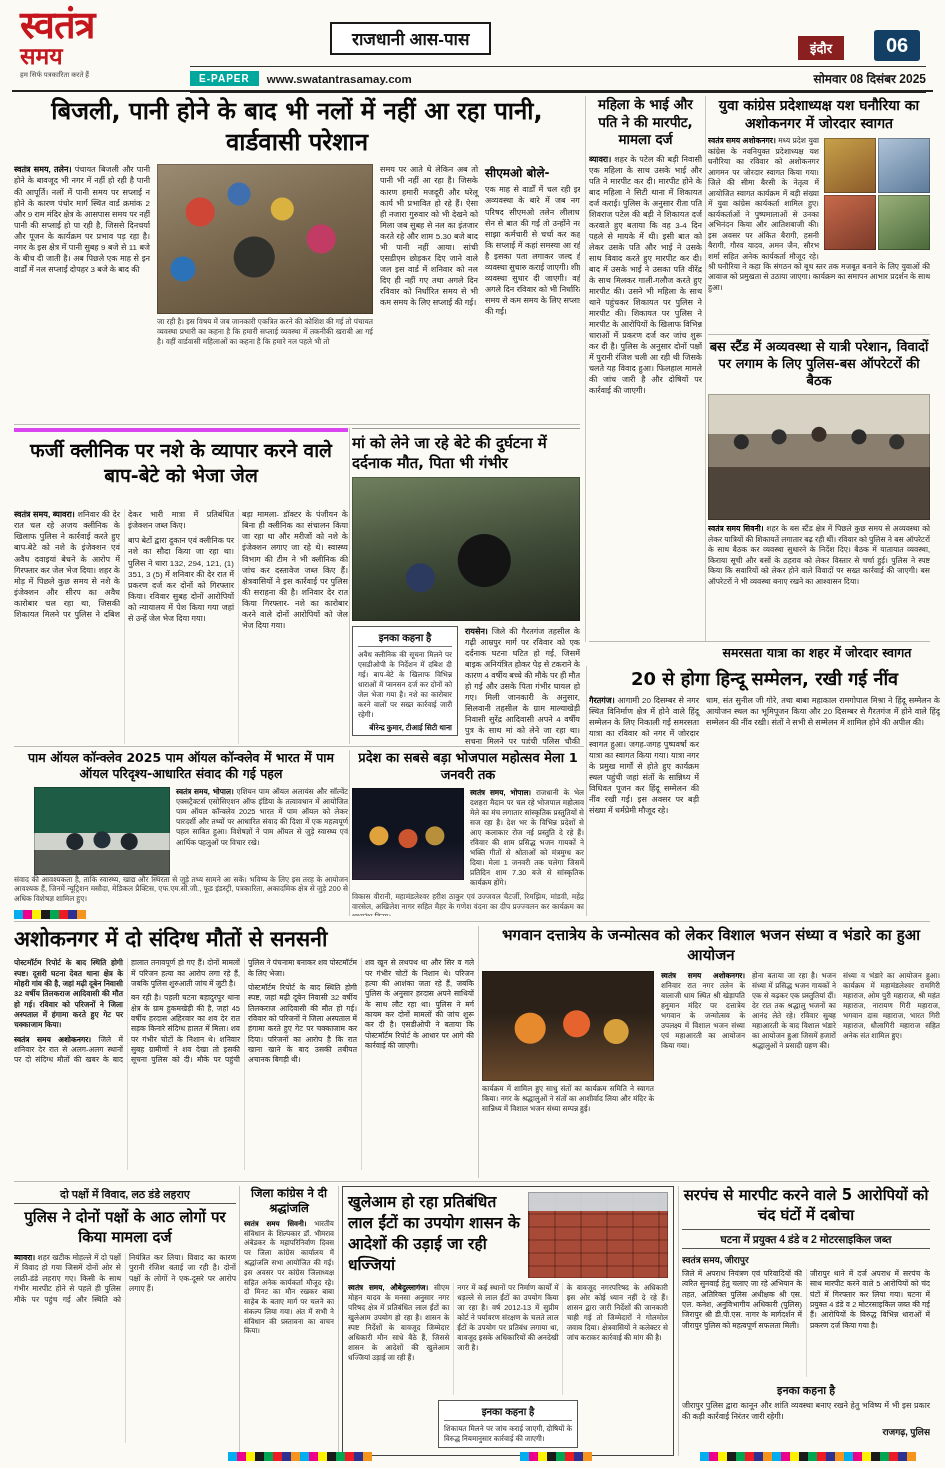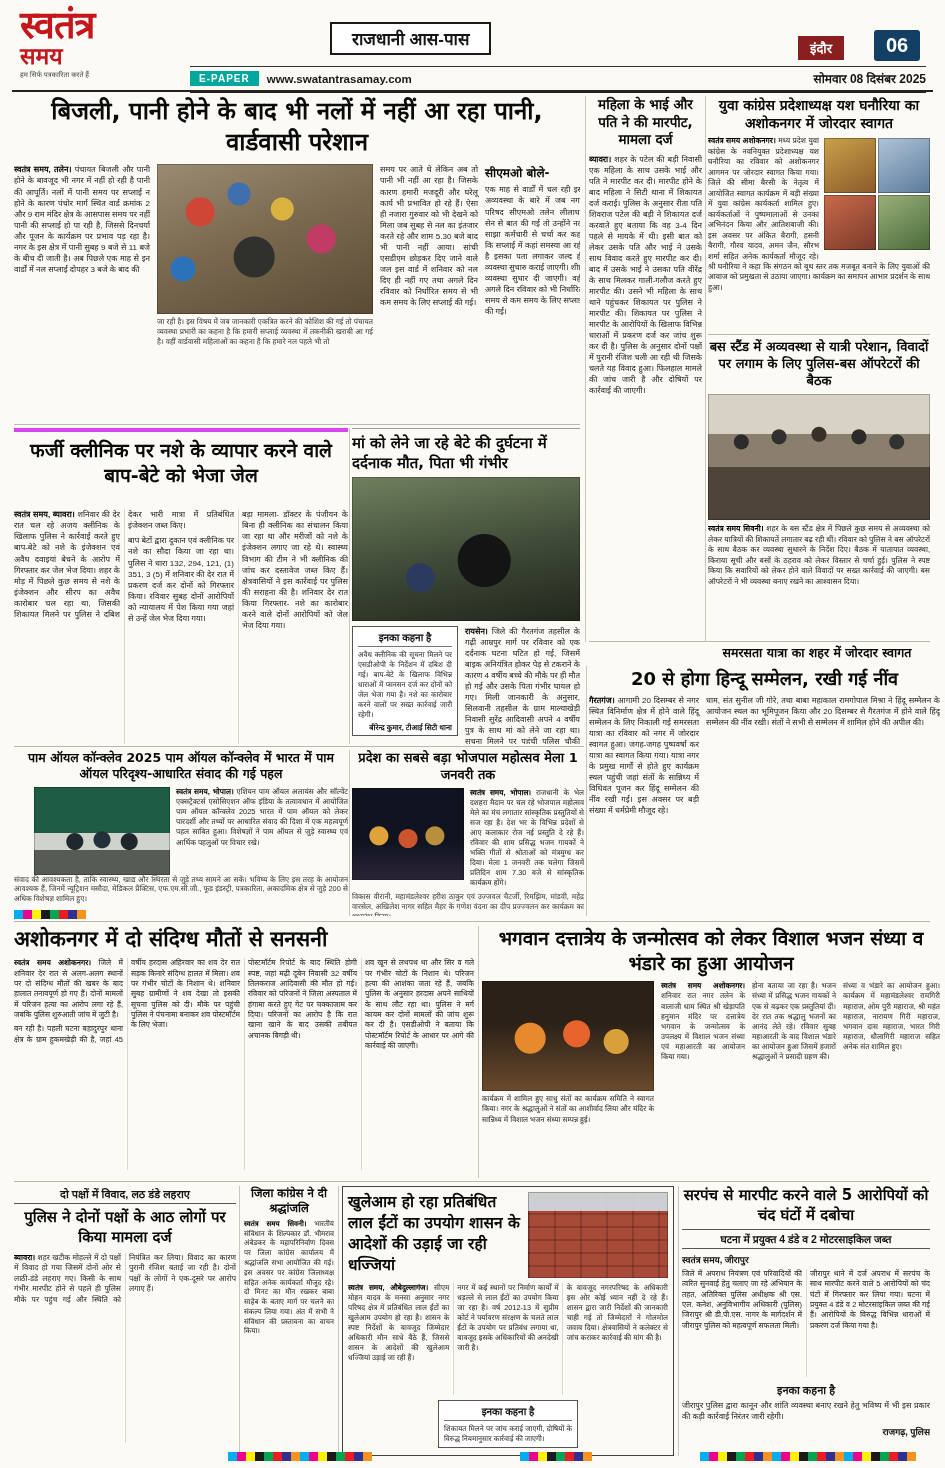--- a/index.html
+++ b/index.html
@@ -203,29 +203,30 @@
     <div style="display:flex;gap:6px;margin-top:4px;">
       <div class="photo ph-stage" style="width:112px;height:92px;flex:none;"></div>
       <p class="body-txt" style="flex:1;font-size:7.3px;"><b class="byline">स्वतंत्र समय, भोपाल।</b> <span>राजधानी के भेल दशहरा मैदान पर चल रहे भोजपाल महोत्सव मेले का मंच लगातार सांस्कृतिक प्रस्तुतियों से सज रहा है। देश भर के विभिन्न प्रदेशों से आए कलाकार रोज नई प्रस्तुति दे रहे हैं। रविवार की शाम प्रसिद्ध भजन गायकों ने भक्ति गीतों से श्रोताओं को मंत्रमुग्ध कर दिया। मेला 1 जनवरी तक चलेगा जिसमें प्रतिदिन शाम 7.30 बजे से सांस्कृतिक कार्यक्रम होंगे।</span></p>
     </div>
     <p class="cap" style="margin-top:4px;">विकास वीरानी, महामंडलेश्वर हरीश ठाकुर एवं उज्जवल चैटर्जी, रिमझिम, मांडवी, महेंद्र वारसेल, अखिलेश नागर सहित मैहर के गणेश वंदना का दीप प्रज्ज्वलन कर कार्यक्रम का शुभारंभ किया।</p>
   </section>
 
   <section class="abs" style="left:14px;top:926px;width:460px;height:252px;">
     <h2 class="hl" style="font-size:21px;line-height:1.25;">अशोकनगर में दो संदिग्ध मौतों से सनसनी</h2>
     <div class="cols-4 body-txt" style="font-size:7.5px;margin-top:6px;height:212px;">
+      <p style="font-weight:bold;">पोस्टमॉर्टम रिपोर्ट के बाद स्थिति होगी स्पष्ट। दूसरी घटना देवत थाना क्षेत्र के मोहरी गांव की है, जहां मढ़ी दूबेन निवासी 32 वर्षीय तिलकराज आदिवासी की मौत हो गई। रविवार को परिजनों ने जिला अस्पताल में हंगामा करते हुए गेट पर चक्काजाम किया।</p>
       <p><b class="byline">स्वतंत्र समय अशोकनगर।</b> <span>जिले में शनिवार देर रात से अलग-अलग स्थानों पर दो संदिग्ध मौतों की खबर के बाद हालात तनावपूर्ण हो गए हैं। दोनों मामलों में परिजन हत्या का आरोप लगा रहे हैं, जबकि पुलिस शुरुआती जांच में जुटी है।</span></p>
       <p>बन रही है। पहली घटना बहादुरपुर थाना क्षेत्र के ग्राम हुकमखेड़ी की है, जहां 45 वर्षीय हरदास अहिरवार का शव देर रात सड़क किनारे संदिग्ध हालत में मिला। शव पर गंभीर चोटों के निशान थे। शनिवार सुबह ग्रामीणों ने शव देखा तो इसकी सूचना पुलिस को दी। मौके पर पहुंची पुलिस ने पंचनामा बनाकर शव पोस्टमॉर्टम के लिए भेजा।</p>
       <p>पोस्टमॉर्टम रिपोर्ट के बाद स्थिति होगी स्पष्ट, जहां मढ़ी दूबेन निवासी 32 वर्षीय तिलकराज आदिवासी की मौत हो गई। रविवार को परिजनों ने जिला अस्पताल में हंगामा करते हुए गेट पर चक्काजाम कर दिया। परिजनों का आरोप है कि रात खाना खाने के बाद उसकी तबीयत अचानक बिगड़ी थी।</p>
       <p>शव खून से लथपथ था और सिर व गले पर गंभीर चोटों के निशान थे। परिजन हत्या की आशंका जता रहे हैं, जबकि पुलिस के अनुसार हरदास अपने साथियों के साथ लौट रहा था। पुलिस ने मर्ग कायम कर दोनों मामलों की जांच शुरू कर दी है। एसडीओपी ने बताया कि पोस्टमॉर्टम रिपोर्ट के आधार पर आगे की कार्रवाई की जाएगी।</p>
     </div>
   </section>
 
   <section class="abs" style="left:482px;top:926px;width:458px;height:252px;">
-    <h2 class="hl" style="font-size:19px;line-height:1.3;text-align:center;">भगवान दत्तात्रेय के जन्मोत्सव को लेकर विशाल भजन संध्या व भंडारे का हुआ आयोजन</h2>
+    <h2 class="hl" style="font-size:15px;line-height:1.3;text-align:center;">भगवान दत्तात्रेय के जन्मोत्सव को लेकर विशाल भजन संध्या व भंडारे का हुआ आयोजन</h2>
     <div style="display:flex;gap:7px;margin-top:6px;">
       <figure style="width:172px;flex:none;">
         <div class="photo ph-bhajan" style="height:110px;"></div>
         <p class="body-txt" style="font-size:7.3px;margin-top:3px;">कार्यक्रम में शामिल हुए साधु संतों का कार्यक्रम समिति ने स्वागत किया। नगर के श्रद्धालुओं ने संतों का आशीर्वाद लिया और मंदिर के सान्निध्य में विशाल भजन संध्या सम्पन्न हुई।</p>
       </figure>
       <p class="body-txt" style="width:84px;flex:none;font-size:7.3px;"><b class="byline">स्वतंत्र समय अशोकनगर।</b> <span>शनिवार रात नगर तलेन के बालाजी धाम स्थित श्री खेड़ापति हनुमान मंदिर पर दत्तात्रेय भगवान के जन्मोत्सव के उपलक्ष्य में विशाल भजन संध्या एवं महाआरती का आयोजन किया गया।</span></p>
       <p class="body-txt" style="width:84px;flex:none;font-size:7.3px;">होना बताया जा रहा है। भजन संध्या में प्रसिद्ध भजन गायकों ने एक से बढ़कर एक प्रस्तुतियां दीं। देर रात तक श्रद्धालु भजनों का आनंद लेते रहे। रविवार सुबह महाआरती के बाद विशाल भंडारे का आयोजन हुआ जिसमें हजारों श्रद्धालुओं ने प्रसादी ग्रहण की।</p>
       <p class="body-txt" style="flex:1;font-size:7.3px;">संध्या व भंडारे का आयोजन हुआ। कार्यक्रम में महामंडलेश्वर रामगिरी महाराज, ओम पुरी महाराज, श्री महंत महाराज, नारायण गिरी महाराज, भगवान दास महाराज, भारत गिरी महाराज, धौलागिरी महाराज सहित अनेक संत शामिल हुए।</p>
     </div>
   </section>

